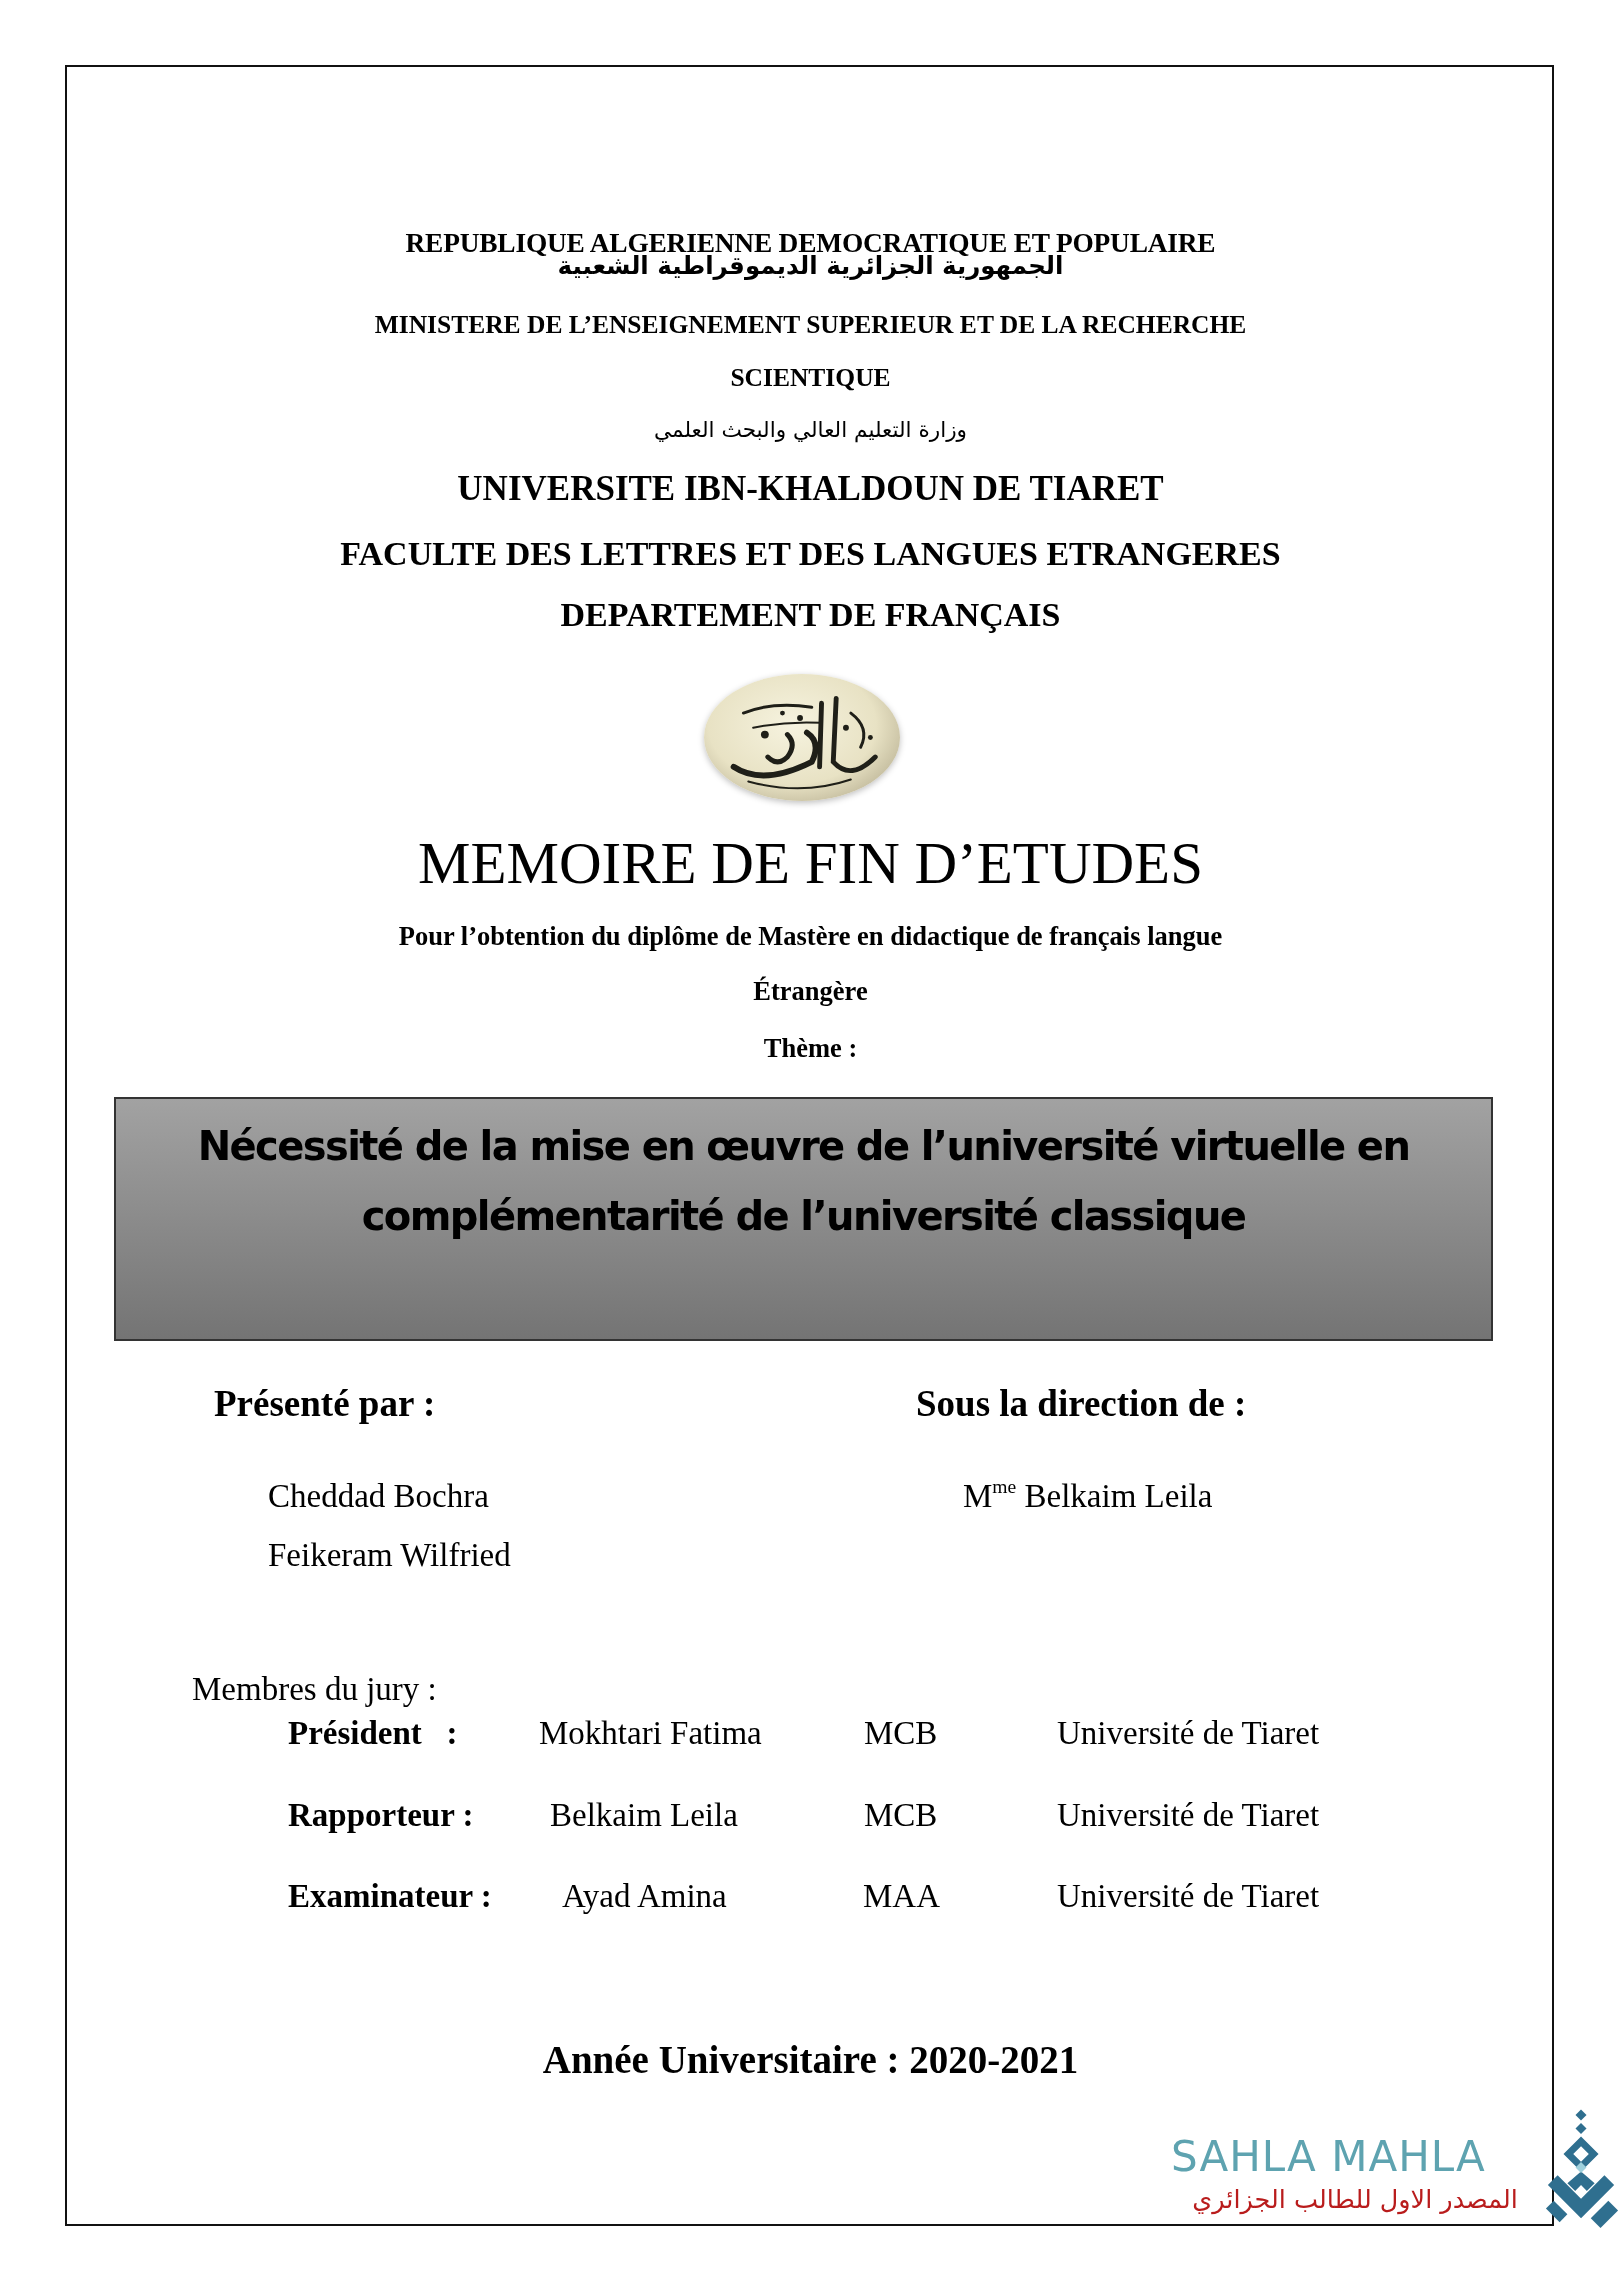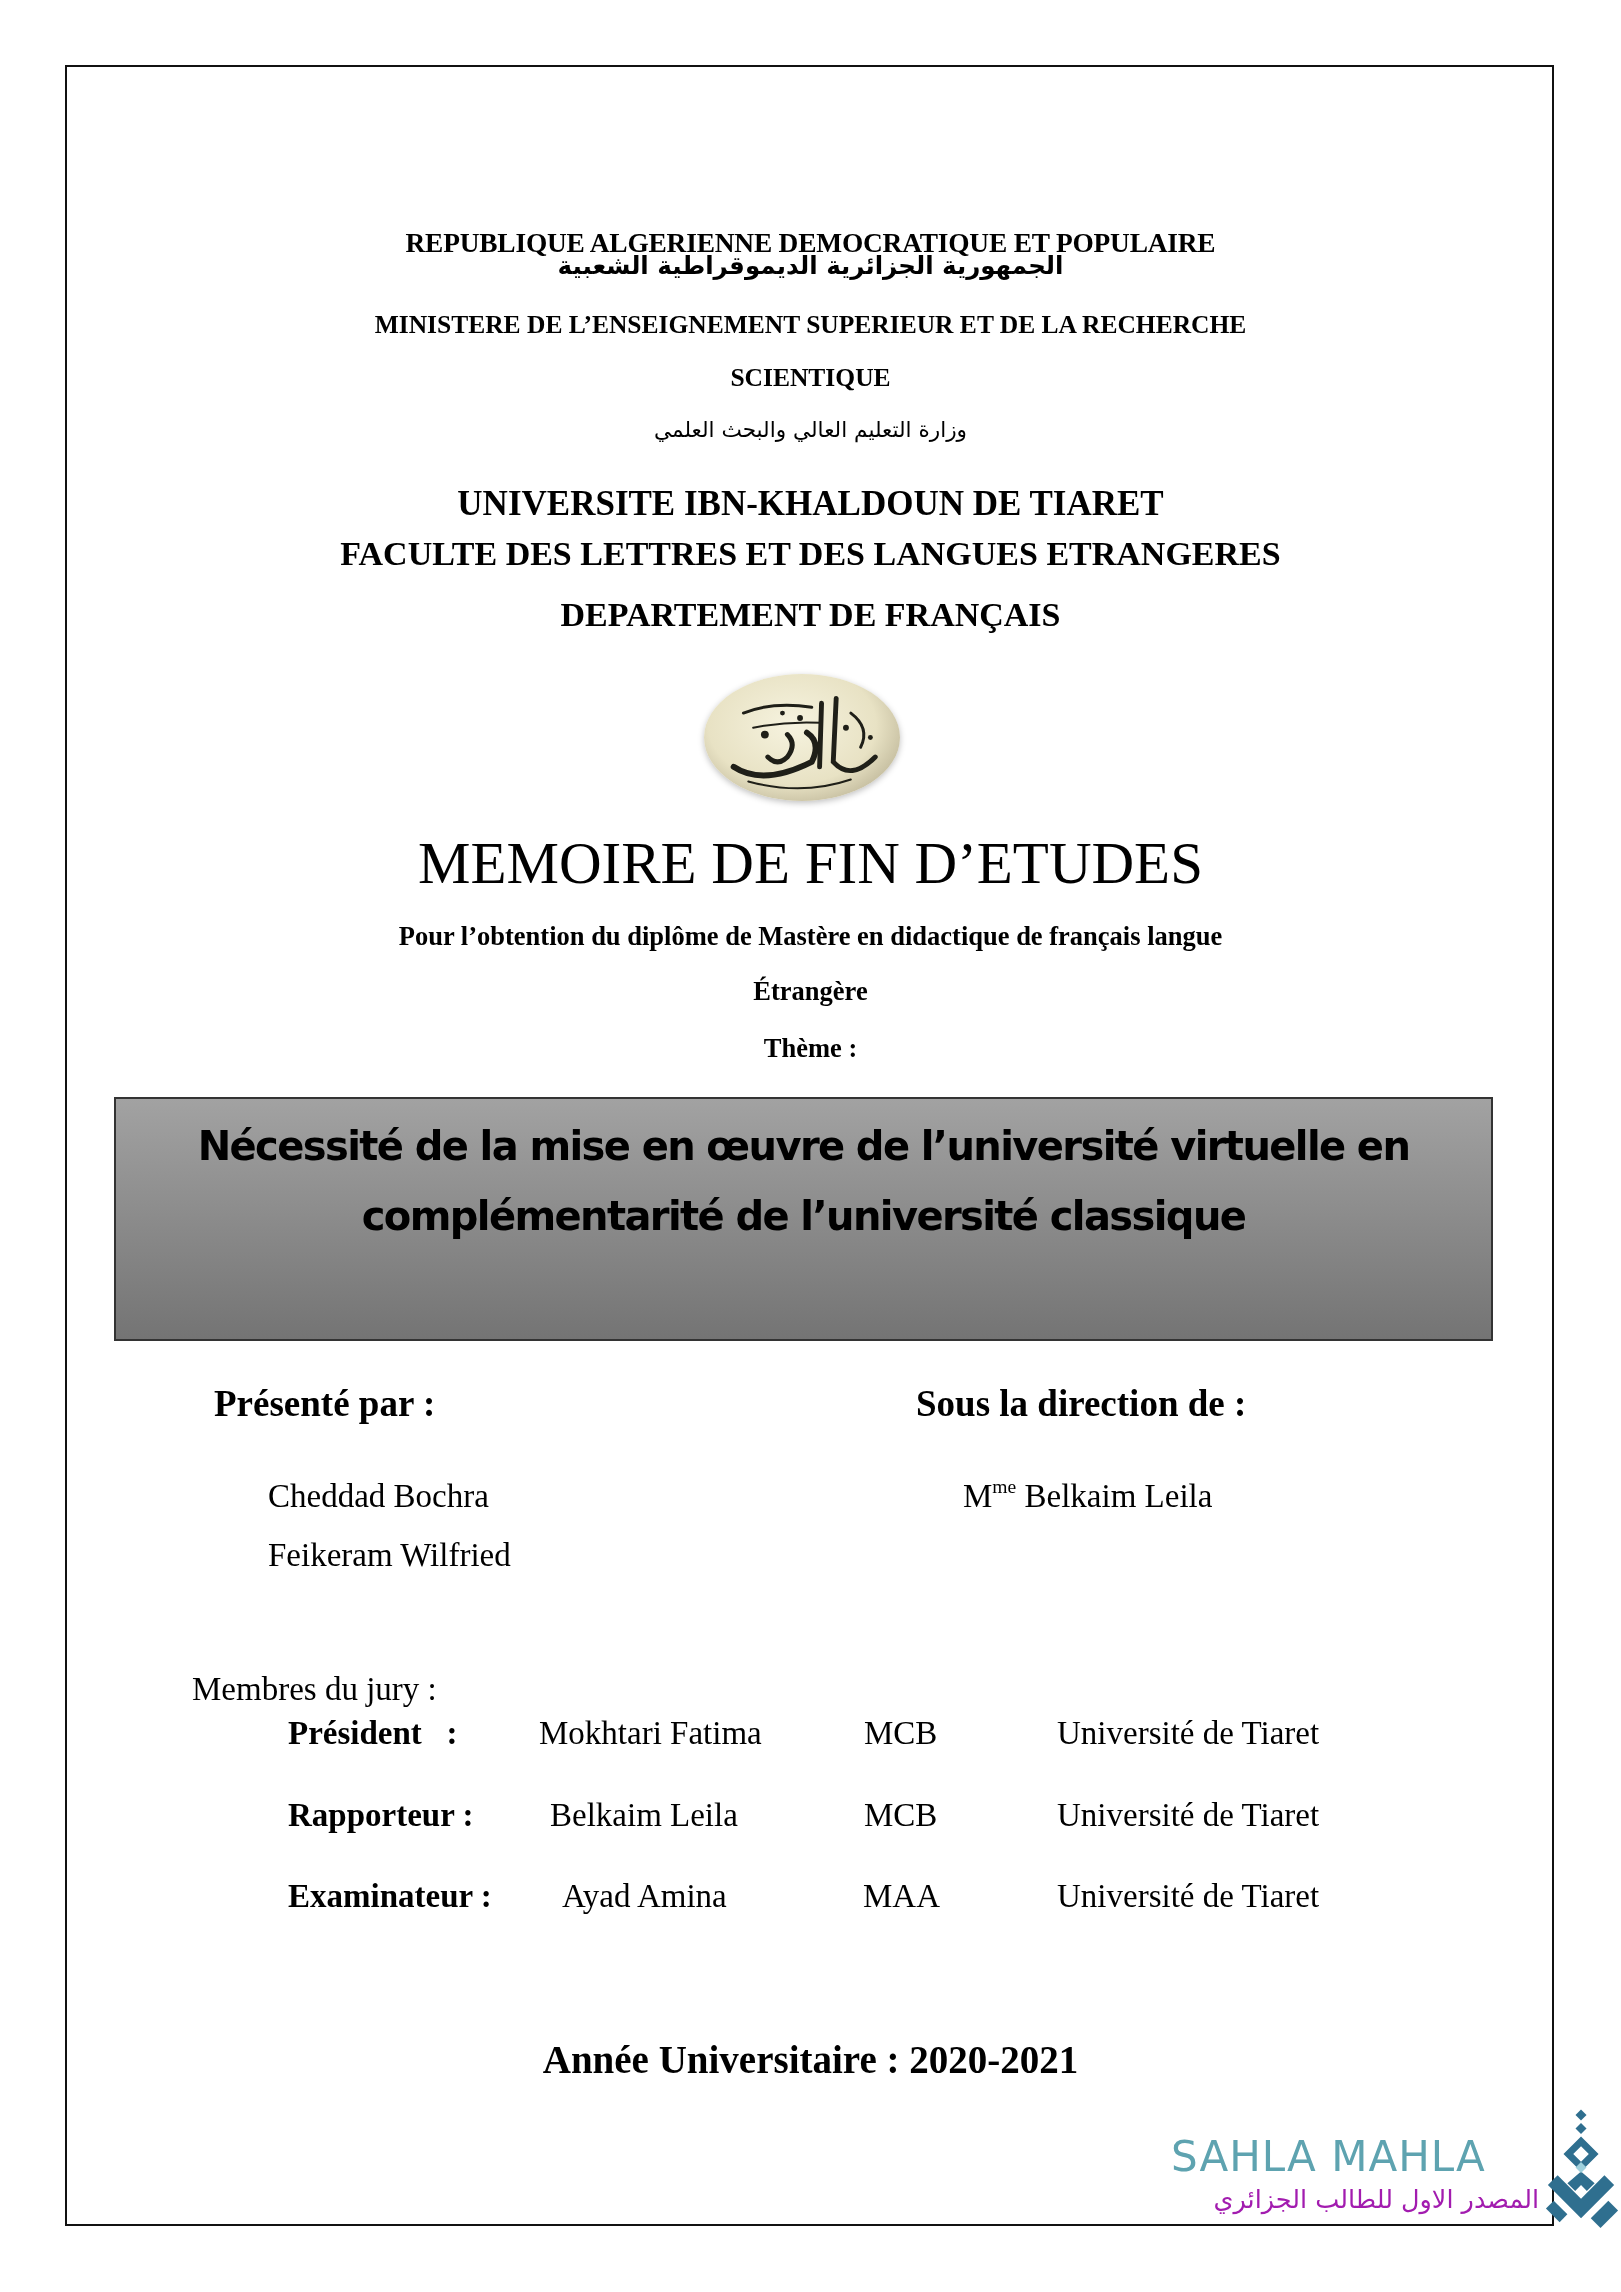--- a/index.html
+++ b/index.html
@@ -41,36 +41,36 @@
     .jury-h { font-size: 33px; font-weight: normal; margin-top: 20px; }
     .jury-role { font-size: 33px; font-weight: bold; }
     .jury-cell { font-size: 33px; }
     .annee { font-size: 39px; font-weight: bold; }
     sup.sup { font-size: 19.6px; vertical-align: 13.7px; line-height: 0; }
     .brand {
       position: absolute; left: 1171px; top: 2132px; font-family: "DejaVu Sans", sans-serif;
       font-size: 42px; letter-spacing: 1px; color: #5ea3b0; font-weight: normal; white-space: nowrap;
     }
     .brand-ar {
-      position: absolute; left: 1171px; top: 2184px; width: 368px; text-align: right;
-      font-family: "DejaVu Sans", sans-serif; font-size: 25.5px; color: #a21caf; direction: rtl; white-space: nowrap;
+      position: absolute; left: 1171px; top: 2184px; width: 368px; text-align: center;
+      font-family: "DejaVu Sans", sans-serif; font-size: 25.5px; color: #b91c1c; direction: rtl; white-space: nowrap;
     }
     .brand-logo { position: absolute; left: 1544px; top: 2107px; }
   </style>
 </head>
 <body>
 
 <div class="page-border"></div>
 
 <div class="line serif hdr" style="top:192px;margin-top:36px;">REPUBLIQUE ALGERIENNE DEMOCRATIQUE ET POPULAIRE</div>
 <div class="line ar" style="top:251px;">الجمهورية الجزائرية الديموقراطية الشعبية</div>
 <div class="line serif" style="top:310px; font-size:25.5px; font-weight:bold;">MINISTERE DE L’ENSEIGNEMENT SUPERIEUR ET DE LA RECHERCHE</div>
 <div class="line serif" style="top:363px; font-size:25.5px; font-weight:bold;">SCIENTIQUE</div>
 <div class="line ar2" style="top:417px;">وزارة التعليم العالي والبحث العلمي</div>
-<div class="line serif uni" style="top:484px;">UNIVERSITE IBN-KHALDOUN DE TIARET</div>
+<div class="line serif uni" style="top:469px;">UNIVERSITE IBN-KHALDOUN DE TIARET</div>
 <div class="line serif fac" style="top:535px;">FACULTE DES LETTRES ET DES LANGUES ETRANGERES</div>
 <div class="line serif fac" style="top:596px;">DEPARTEMENT DE FRANÇAIS</div>
 
 <div class="seal">
   <svg width="196" height="127" viewBox="0 0 200 130">
     <g fill="none" stroke="#1f1f18" stroke-linecap="round">
       <path d="M40 40 Q70 28 110 34" stroke-width="3"></path>
       <path d="M50 55 Q85 48 120 50" stroke-width="2"></path>
       <path d="M30 95 Q60 115 110 90 Q120 70 105 60" stroke-width="6"></path>
       <path d="M85 62 Q95 72 85 85 Q75 95 65 85" stroke-width="5"></path>

